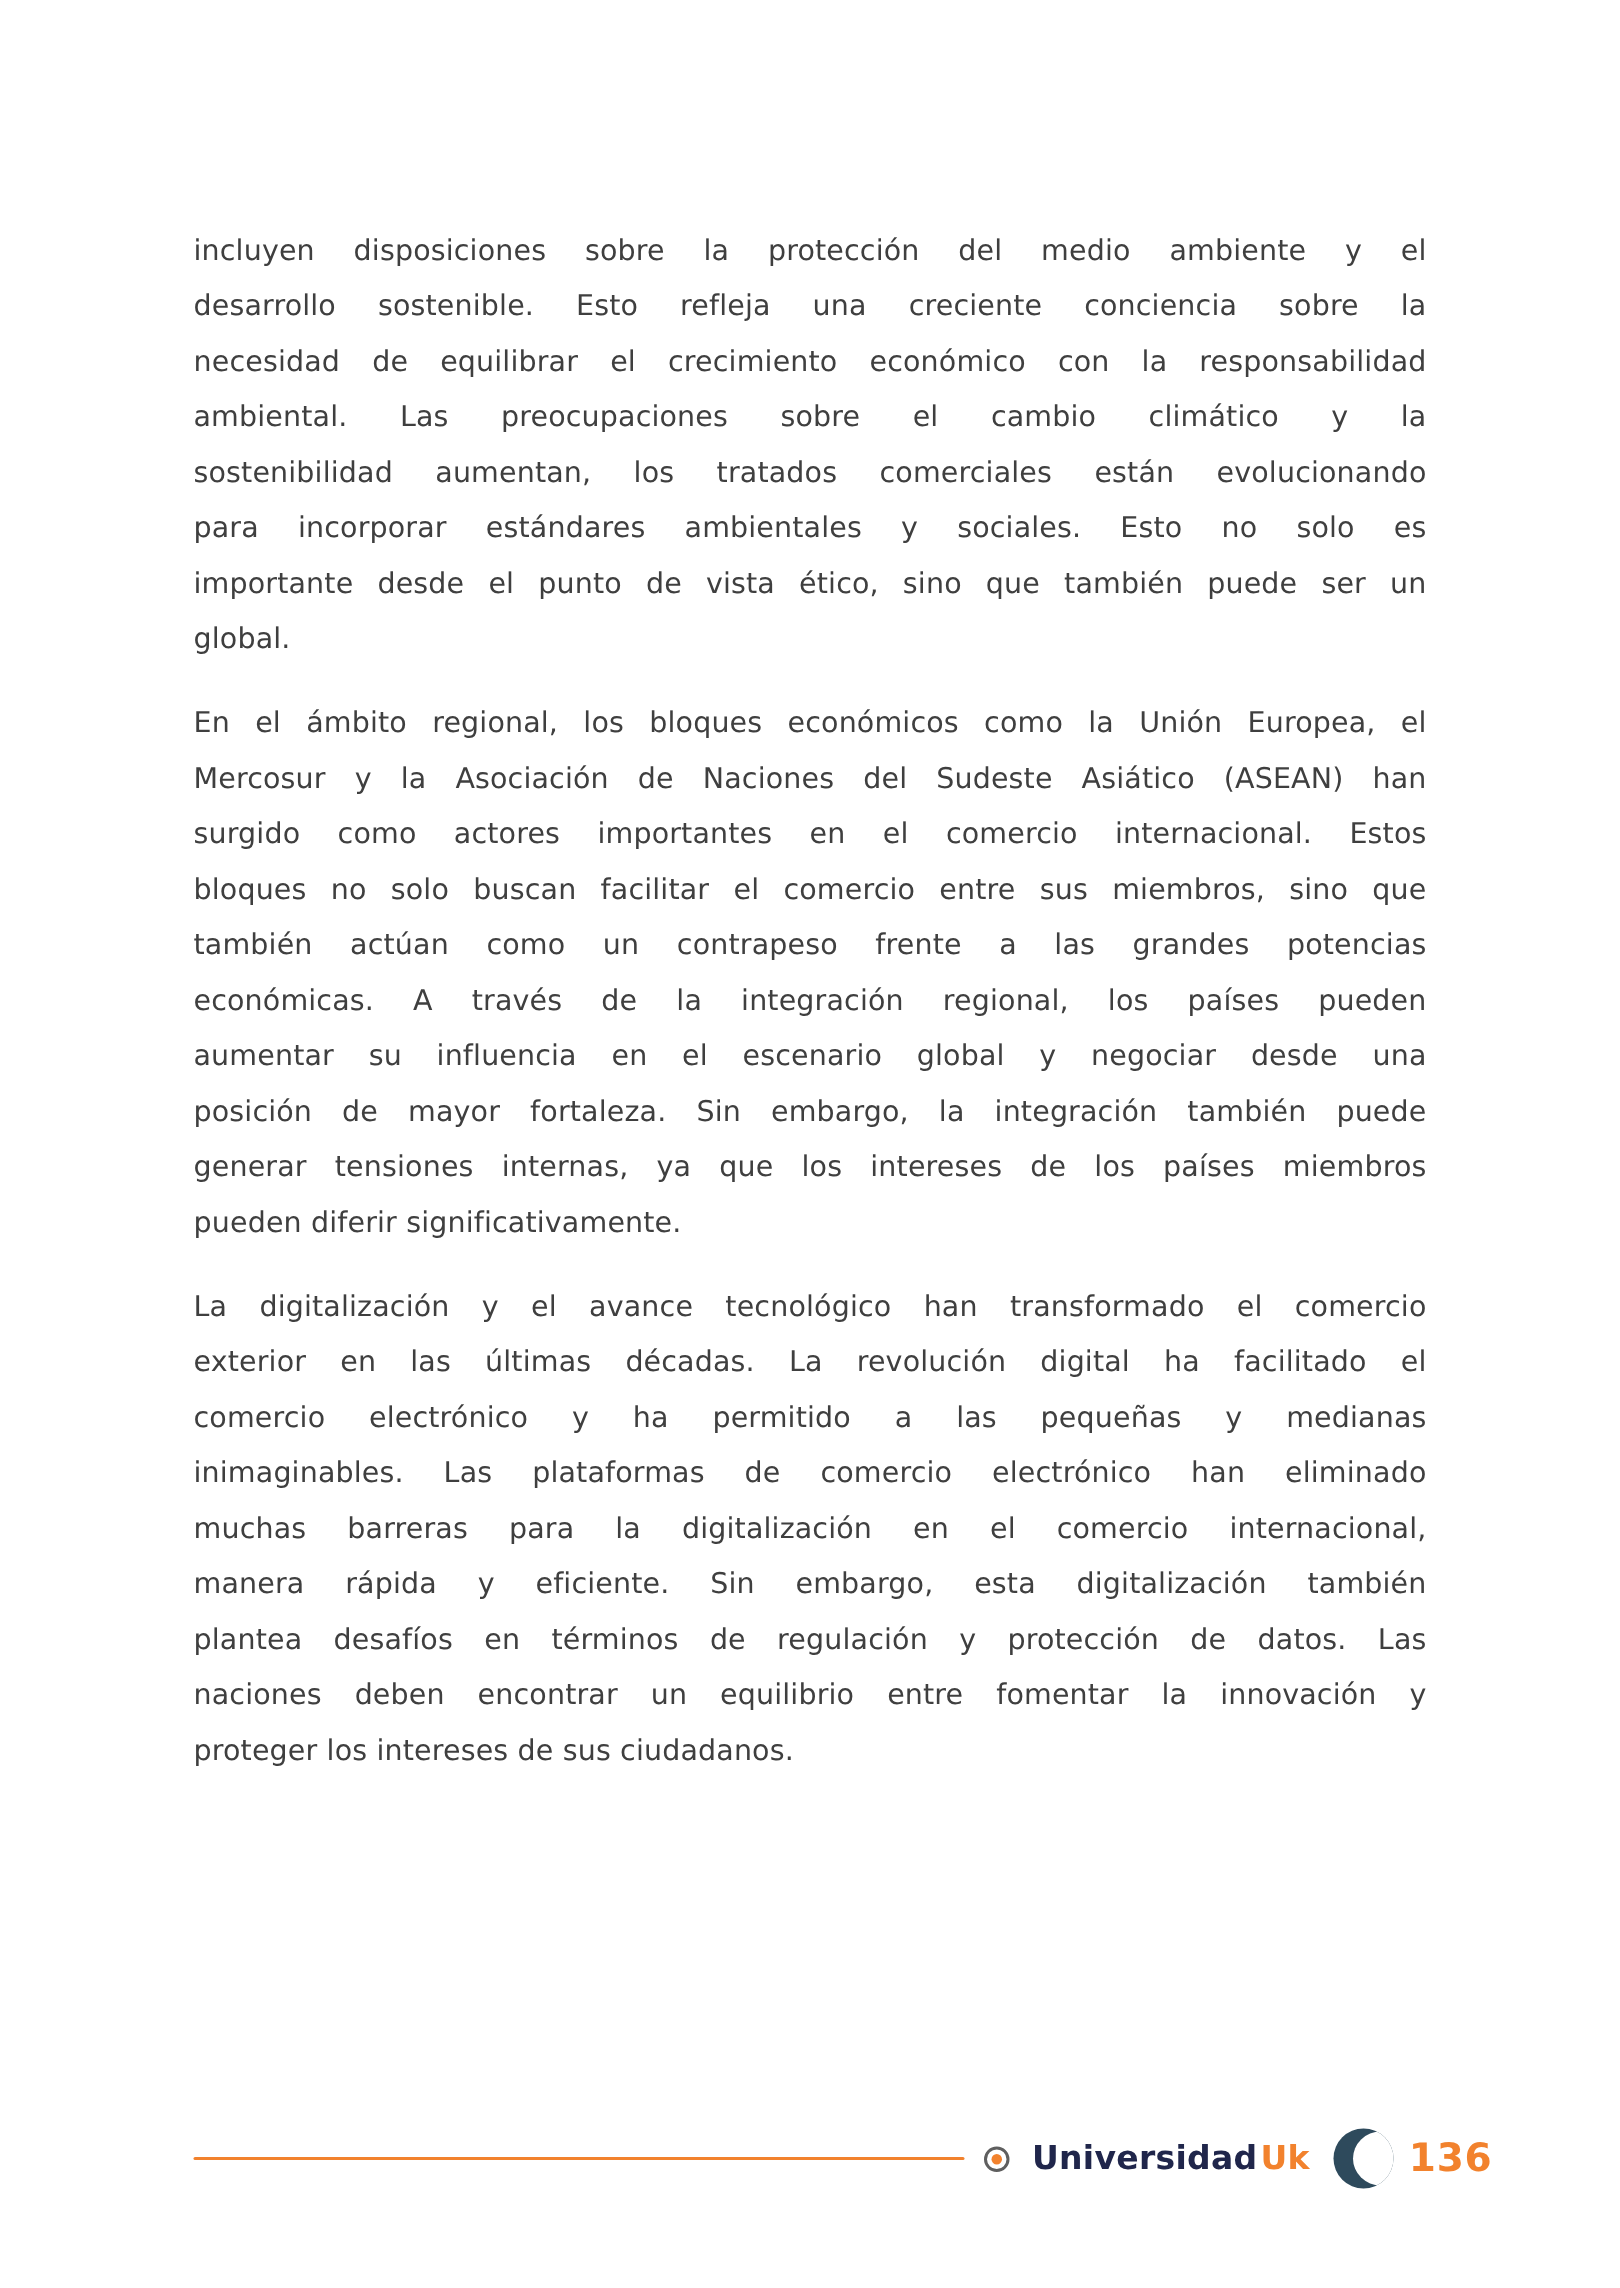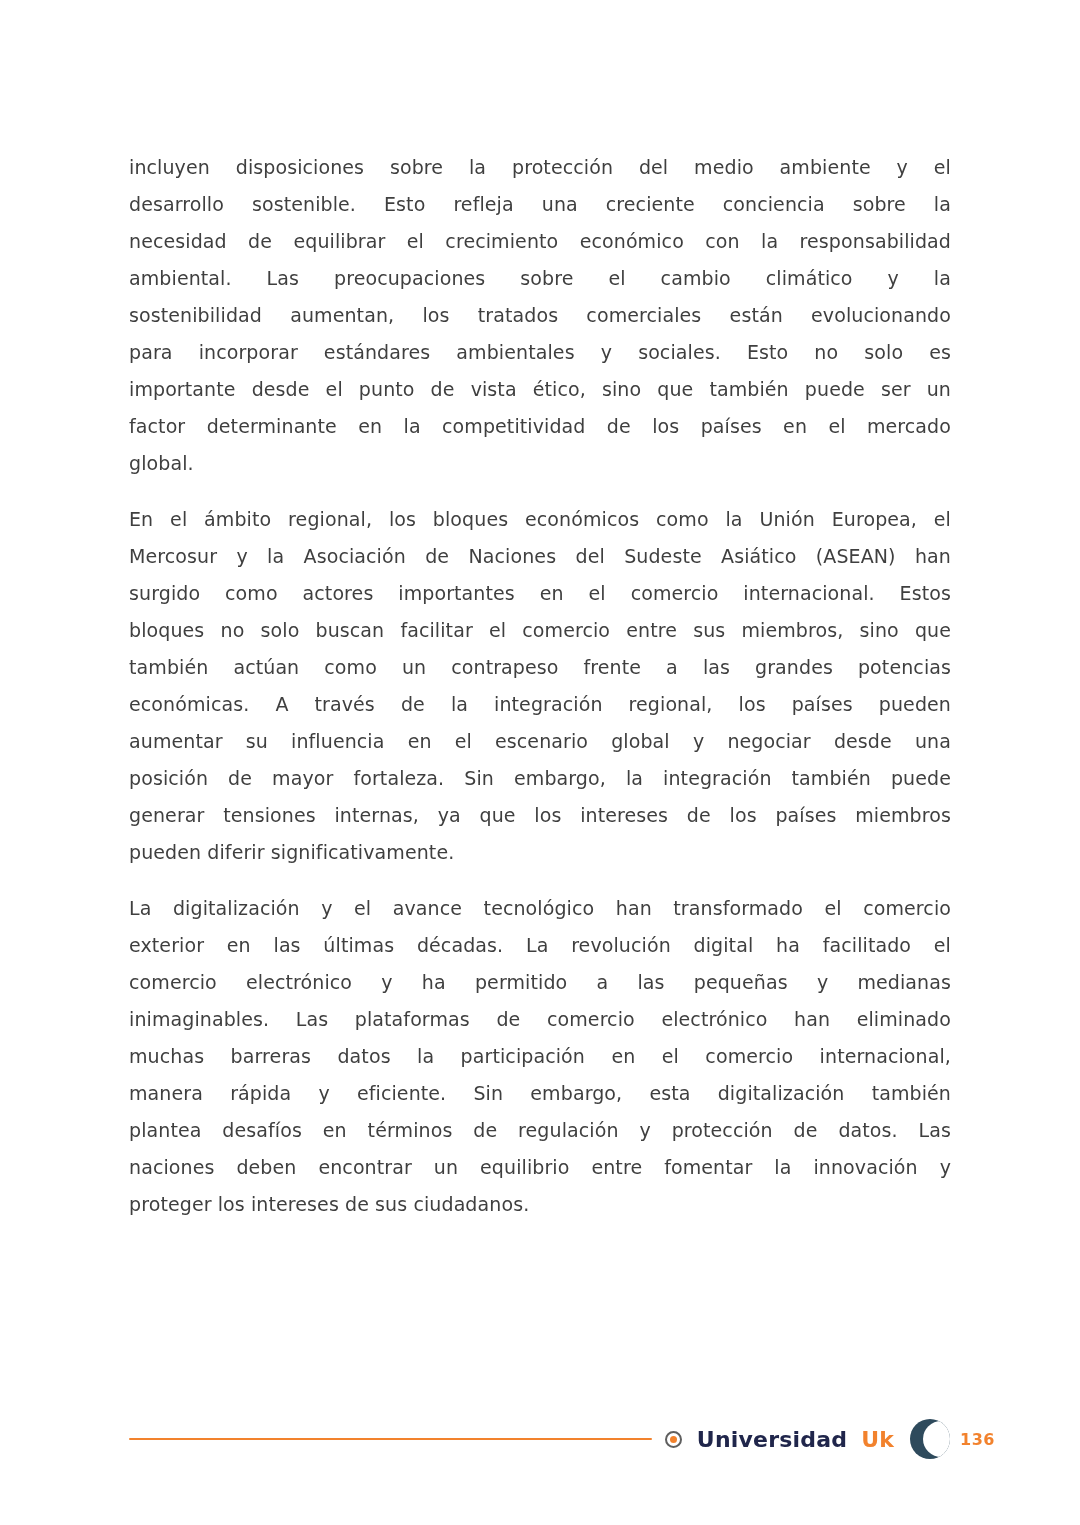--- a/index.html
+++ b/index.html
@@ -73,21 +73,21 @@
     background: var(--accent-orange, #F2822D);
   }
   .brand {
     flex: 0 0 auto;
     font-weight: bold;
     font-size: 22px;
     letter-spacing: 0.2px;
     white-space: nowrap;
   }
   .brand-main { color: var(--brand-navy, #20264B); }
-  .brand-accent { color: var(--accent-orange, #F2822D); margin-left: 14px; }
+  .brand-accent { color: var(--accent-orange, #F2822D); margin-left: 2px; }
   .crescent {
     flex: 0 0 auto;
     width: 40px;
     height: 40px;
     margin: 0 10px 0 16px;
     border-radius: 50%;
     background: var(--crescent-teal, #2E4A5C);
     position: relative;
     overflow: hidden;
   }
@@ -97,41 +97,40 @@
     left: 13px;
     top: 2px;
     width: 37px;
     height: 36px;
     border-radius: 50%;
     background: #ffffff;
   }
   .page-num {
     flex: 0 0 auto;
     font-weight: bold;
-    font-size: 16px;
+    font-size: 26px;
     color: var(--accent-orange, #F2822D);
     letter-spacing: 0.5px;
   }
 </style>
 </head>
 <body>
 
 <div class="page">
 
   <main class="content">
 
     <p class="para">
       <span class="ln">incluyen disposiciones sobre la protección del medio ambiente y el</span>
       <span class="ln">desarrollo sostenible. Esto refleja una creciente conciencia sobre la</span>
       <span class="ln">necesidad de equilibrar el crecimiento económico con la responsabilidad</span>
       <span class="ln">ambiental. Las preocupaciones sobre el cambio climático y la</span>
       <span class="ln">sostenibilidad aumentan, los tratados comerciales están evolucionando</span>
       <span class="ln">para incorporar estándares ambientales y sociales. Esto no solo es</span>
       <span class="ln">importante desde el punto de vista ético, sino que también puede ser un</span>
-      <span class="ln">factor determinante en la competitividad de los países en el mercado</span>
       <span class="ln last">global.</span>
     </p>
 
     <p class="para">
       <span class="ln">En el ámbito regional, los bloques económicos como la Unión Europea, el</span>
       <span class="ln">Mercosur y la Asociación de Naciones del Sudeste Asiático (ASEAN) han</span>
       <span class="ln">surgido como actores importantes en el comercio internacional. Estos</span>
       <span class="ln">bloques no solo buscan facilitar el comercio entre sus miembros, sino que</span>
       <span class="ln">también actúan como un contrapeso frente a las grandes potencias</span>
       <span class="ln">económicas. A través de la integración regional, los países pueden</span>
@@ -139,21 +138,21 @@
       <span class="ln">posición de mayor fortaleza. Sin embargo, la integración también puede</span>
       <span class="ln">generar tensiones internas, ya que los intereses de los países miembros</span>
       <span class="ln last">pueden diferir significativamente.</span>
     </p>
 
     <p class="para">
       <span class="ln">La digitalización y el avance tecnológico han transformado el comercio</span>
       <span class="ln">exterior en las últimas décadas. La revolución digital ha facilitado el</span>
       <span class="ln">comercio electrónico y ha permitido a las pequeñas y medianas</span>
       <span class="ln">inimaginables. Las plataformas de comercio electrónico han eliminado</span>
-      <span class="ln">muchas barreras datos la participación en el comercio internacional,</span>
+      <span class="ln">muchas barreras para la digitalización en el comercio internacional,</span>
       <span class="ln">manera rápida y eficiente. Sin embargo, esta digitalización también</span>
       <span class="ln">plantea desafíos en términos de regulación y protección de datos. Las</span>
       <span class="ln">naciones deben encontrar un equilibrio entre fomentar la innovación y</span>
       <span class="ln last">proteger los intereses de sus ciudadanos.</span>
     </p>
 
   </main>
 
   <footer class="footer">
     <div class="rule"></div>

